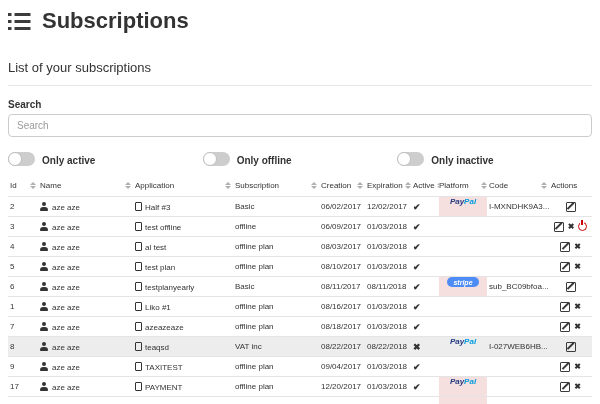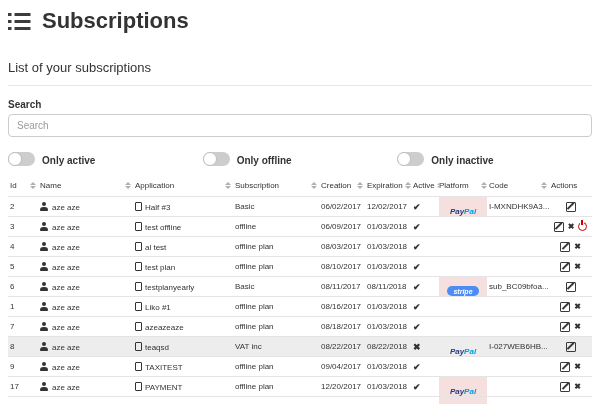--- a/index.html
+++ b/index.html
@@ -24,21 +24,21 @@
   .sort i{display:block;width:0;height:0;border-left:3px solid transparent;border-right:3px solid transparent}
   .sort .up{border-bottom:3.5px solid #b0b0b0}
   .sort .dn{border-top:3.5px solid #b0b0b0}
   tr.hl td{background:var(--row-highlight)}
   .person-icon{position:relative;display:inline-block;width:8px;height:9px;margin-right:4px;vertical-align:-1px}
   .person-icon::before{content:"";position:absolute;top:0;left:2px;width:4px;height:4px;border-radius:50%;background:#333}
   .person-icon::after{content:"";position:absolute;bottom:0;left:0;width:8px;height:4px;border-radius:4px 4px 1px 1px;background:#333}
   .app-icon{display:inline-block;width:5px;height:7px;border:1px solid #333;border-radius:1px;margin-right:3px;vertical-align:-1px;box-sizing:content-box}
   .check{font-size:9px;font-weight:bold;color:var(--active-check)}
   .col-platform{padding:0}
-  .pwrap{height:19px;display:flex;align-items:flex-end;justify-content:center}
+  .pwrap{height:19px;display:flex;align-items:flex-start;justify-content:center}
   .pwrap.pink{background:var(--platform-highlight)}
   .pp{font-style:italic;font-weight:bold;font-size:8px}
   .pp .pay{color:var(--paypal-dark)}
   .pp .pal{color:var(--paypal-light)}
   .stripe-badge{background:var(--stripe-blue);color:#fff;font-weight:bold;font-size:7px;padding:1.5px 6px;border-radius:8px;font-style:italic}
   .actions{display:flex;align-items:center;justify-content:center;gap:4px}
   .icon-edit{position:relative;width:8px;height:8px;border:1px solid #3a3a3a;border-radius:1px;display:inline-block;cursor:pointer}
   .icon-edit::after{content:"";position:absolute;width:9px;height:1.6px;background:#3a3a3a;top:2px;left:-0.5px;transform:rotate(-45deg)}
   .icon-x{font-size:8px;font-weight:bold;color:#333;line-height:1;cursor:pointer}
   .icon-power{box-sizing:border-box;width:9px;height:9px;border:1.5px solid var(--power-red);border-radius:50%;display:inline-block;position:relative;cursor:pointer}

